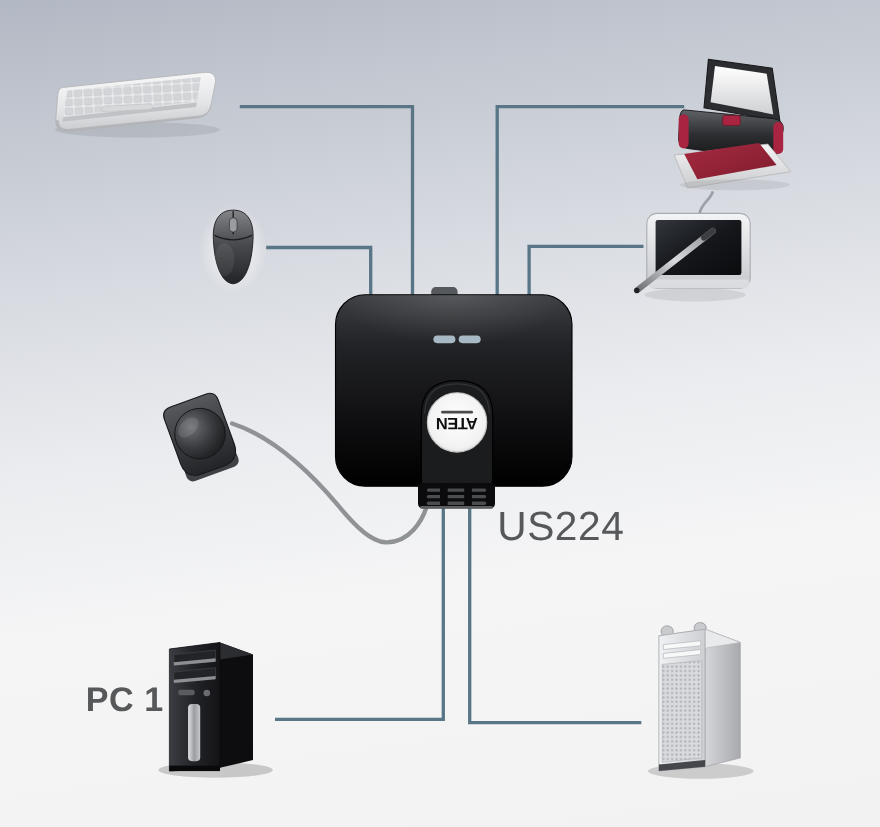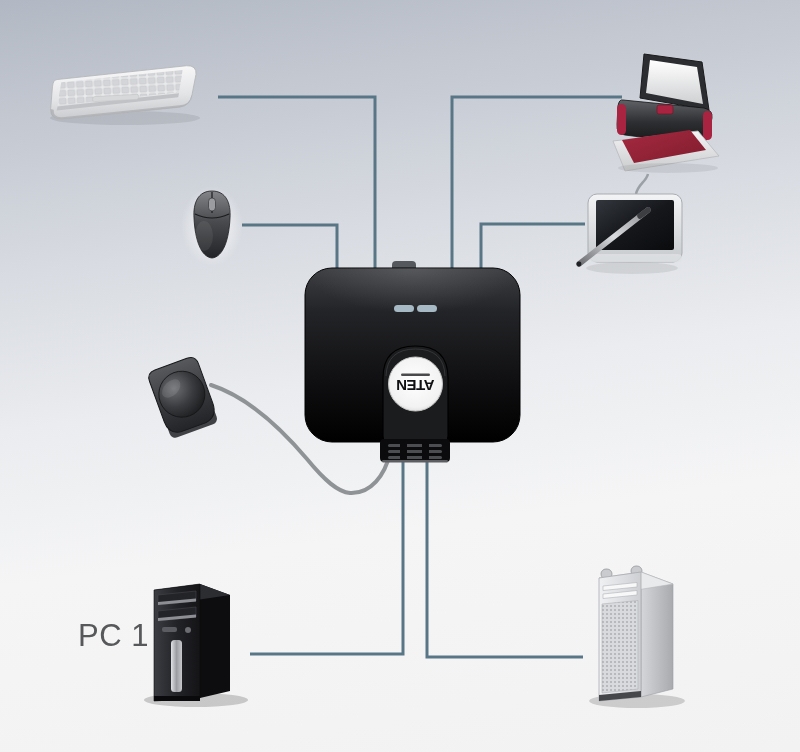--- a/index.html
+++ b/index.html
@@ -8,21 +8,21 @@
     background:linear-gradient(172deg,#b2b8c3 0%,#c3c8d1 14%,#d8dbe1 32%,#eaecef 50%,#f5f5f6 68%,#f2f2f3 100%);
     font-family:"Liberation Sans",sans-serif;
   }
   .abs{position:absolute;}
   svg{display:block;overflow:visible;}
   .label{
     position:absolute;color:#57585a;letter-spacing:.5px;
     font-family:"Liberation Sans",sans-serif;
   }
   .model-label{left:452px;top:458px;font-size:37px;font-weight:500;}
-  .pc-label{font-size:31px;font-weight:400;}
+  .pc-label{font-size:31px;font-weight:700;}
   .pc1-label{left:78px;top:618px;}
   .pc2-label{left:686px;top:618px;}
 </style>
 </head>
 <body>
 
 <div class="stage">
 
   <svg class="abs" style="left:0;top:0" width="800" height="752" viewBox="0 0 800 752">
     <g fill="none" stroke="#587686" stroke-width="3">
@@ -248,15 +248,16 @@
     <rect x="46" y="6" width="11" height="10" rx="5" fill="#c9cbce" stroke="#97999d" stroke-width=".8"></rect>
     <polygon points="56,12 88,24 88,129 56,137" fill="url(#pc2S)" stroke="#9b9da1" stroke-width=".6"></polygon>
     <polygon points="14,18 56,12 88,24 46,31" fill="#e9eaec" stroke="#b5b7bb" stroke-width=".6"></polygon>
     <polygon points="14,18 56,12 56,137 14,141" fill="url(#pc2F)" stroke="#a9abaf" stroke-width=".8"></polygon>
     <polygon points="18,26 52,22.5 52,27 18,30.5" fill="#f8f8f9" stroke="#b0b2b6" stroke-width=".6"></polygon>
     <polygon points="18,34 52,30.5 52,35 18,38.5" fill="#f8f8f9" stroke="#b0b2b6" stroke-width=".6"></polygon>
     <polygon points="17,44 53,40.5 53,129 17,133" fill="url(#mesh2)" stroke="#b0b2b6" stroke-width=".6"></polygon>
     <polygon points="14,135 56,131 56,137 14,141" fill="#46474b"></polygon>
   </svg>
 
+  <div class="label model-label">US224</div>
   <div class="label pc-label pc1-label">PC 1</div>
 
 </div>
 
 </body></html>

